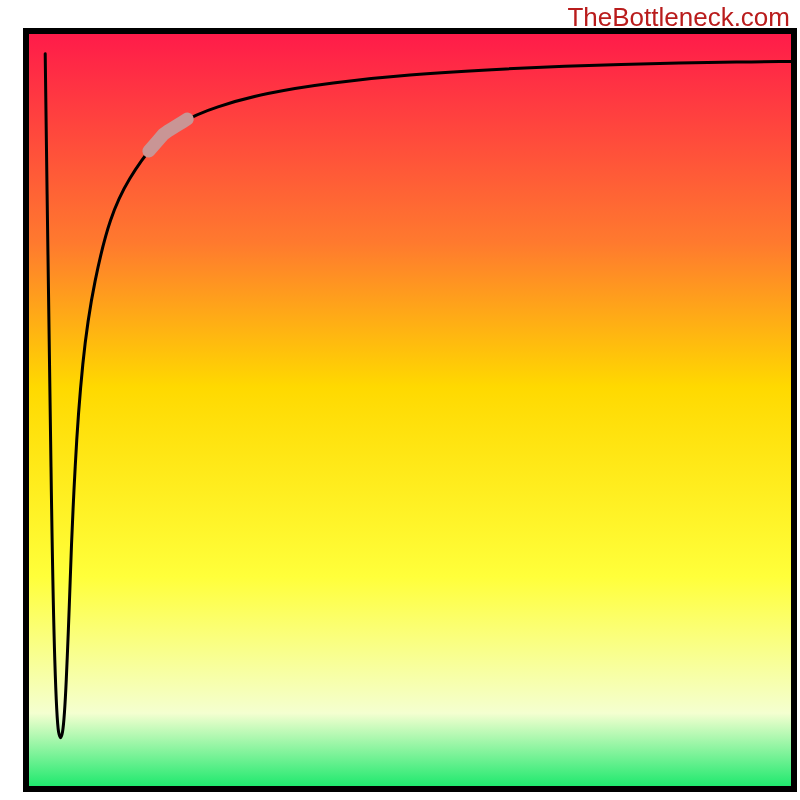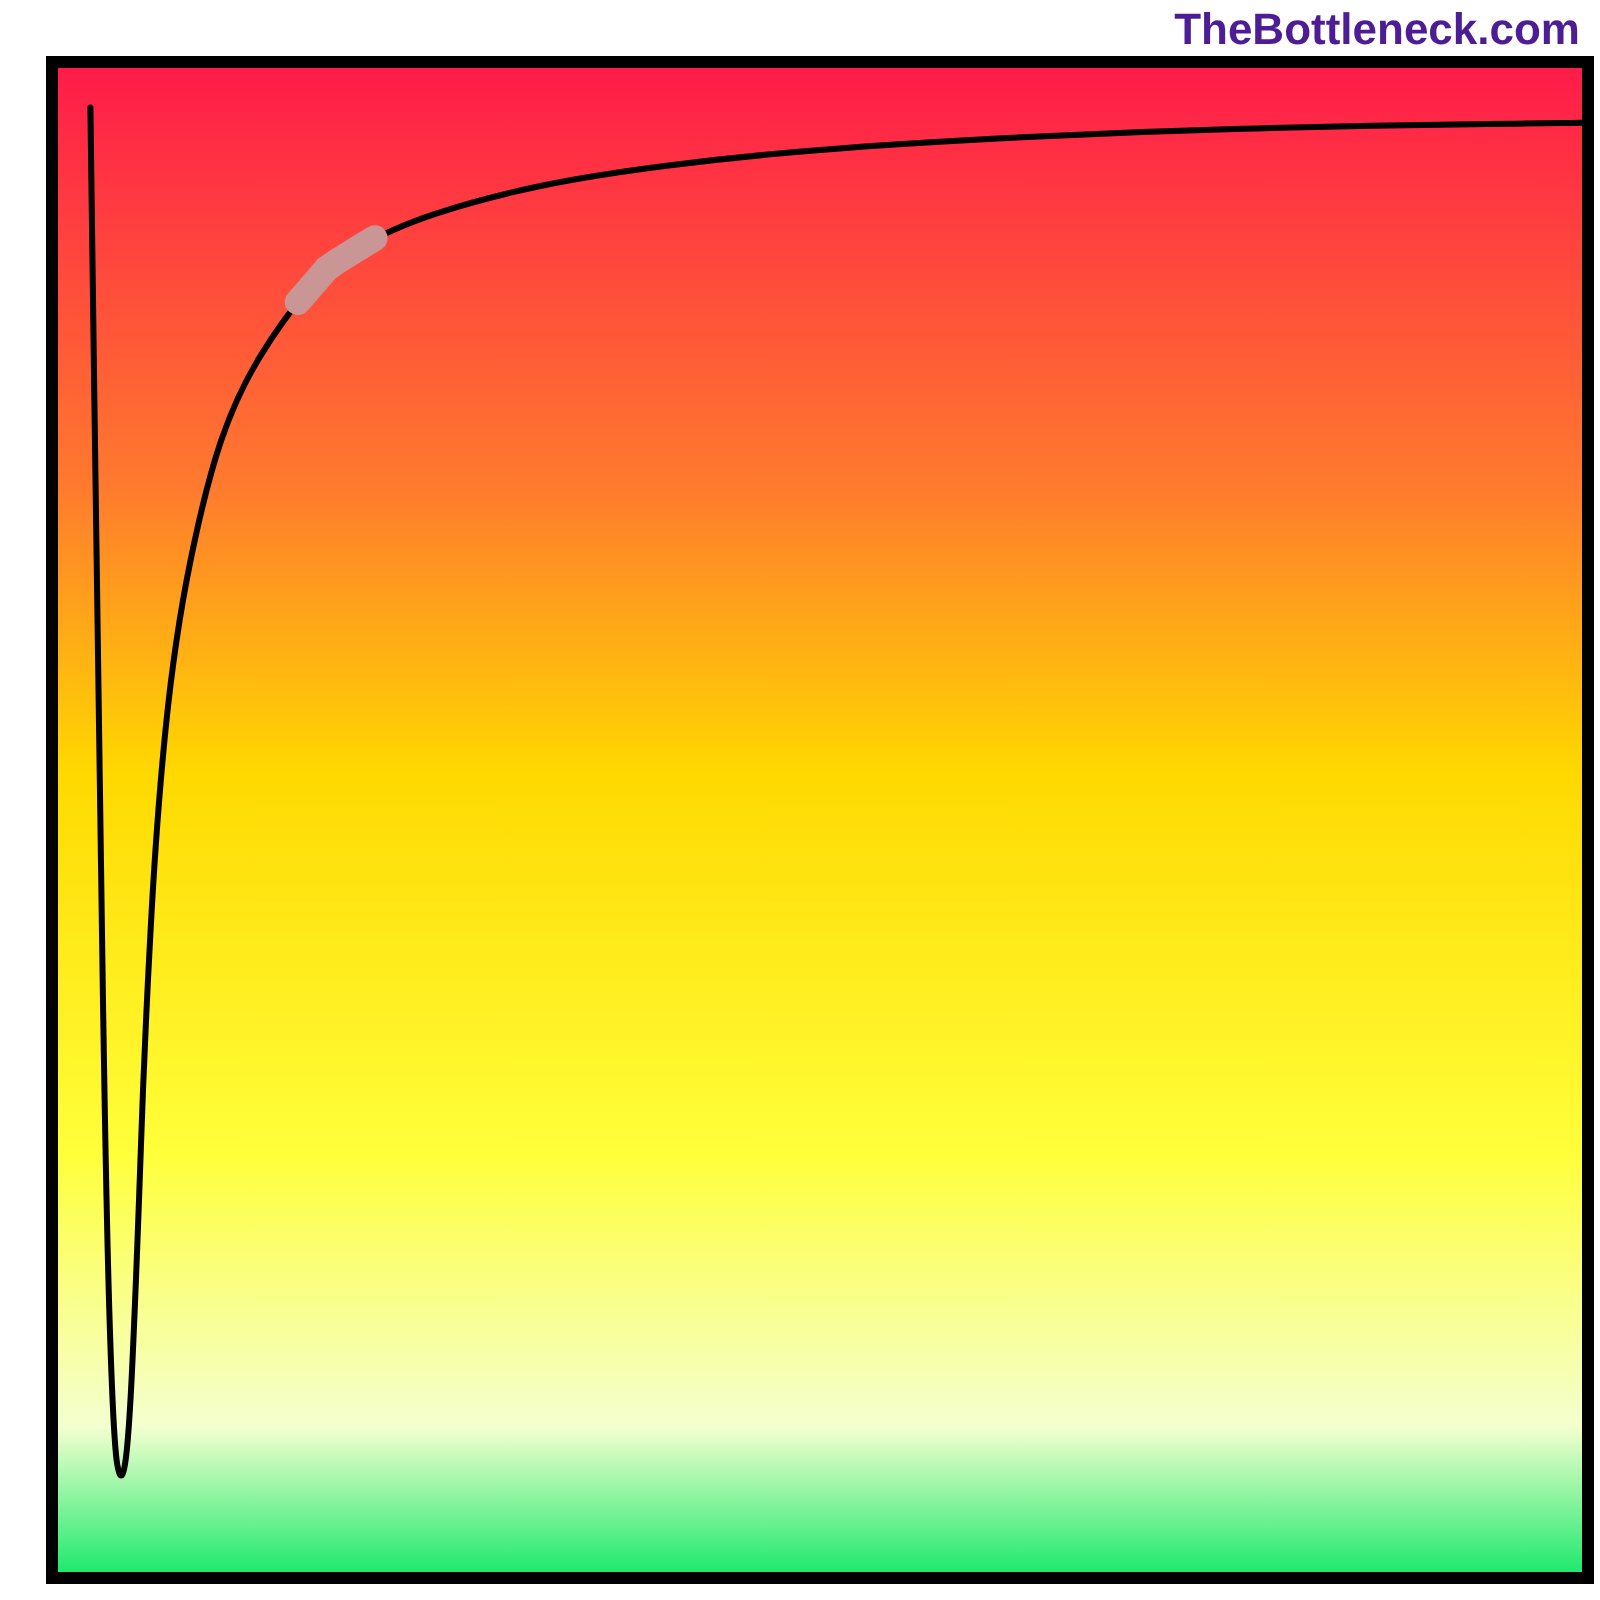--- a/index.html
+++ b/index.html
@@ -13,23 +13,23 @@
   }
   .stage {
     position: relative;
     width: 800px;
     height: 800px;
   }
   .watermark {
     position: absolute;
     top: 2px;
     right: 10px;
-    font-size: 22px;
-    font-weight: 700;
-    color: #4c1d95;
+    font-size: 26px;
+    font-weight: 400;
+    color: #b91c1c;
     letter-spacing: 0px;
     user-select: none;
   }
   svg.plot {
     display: block;
   }
 </style>
 </head>
 <body>
 

